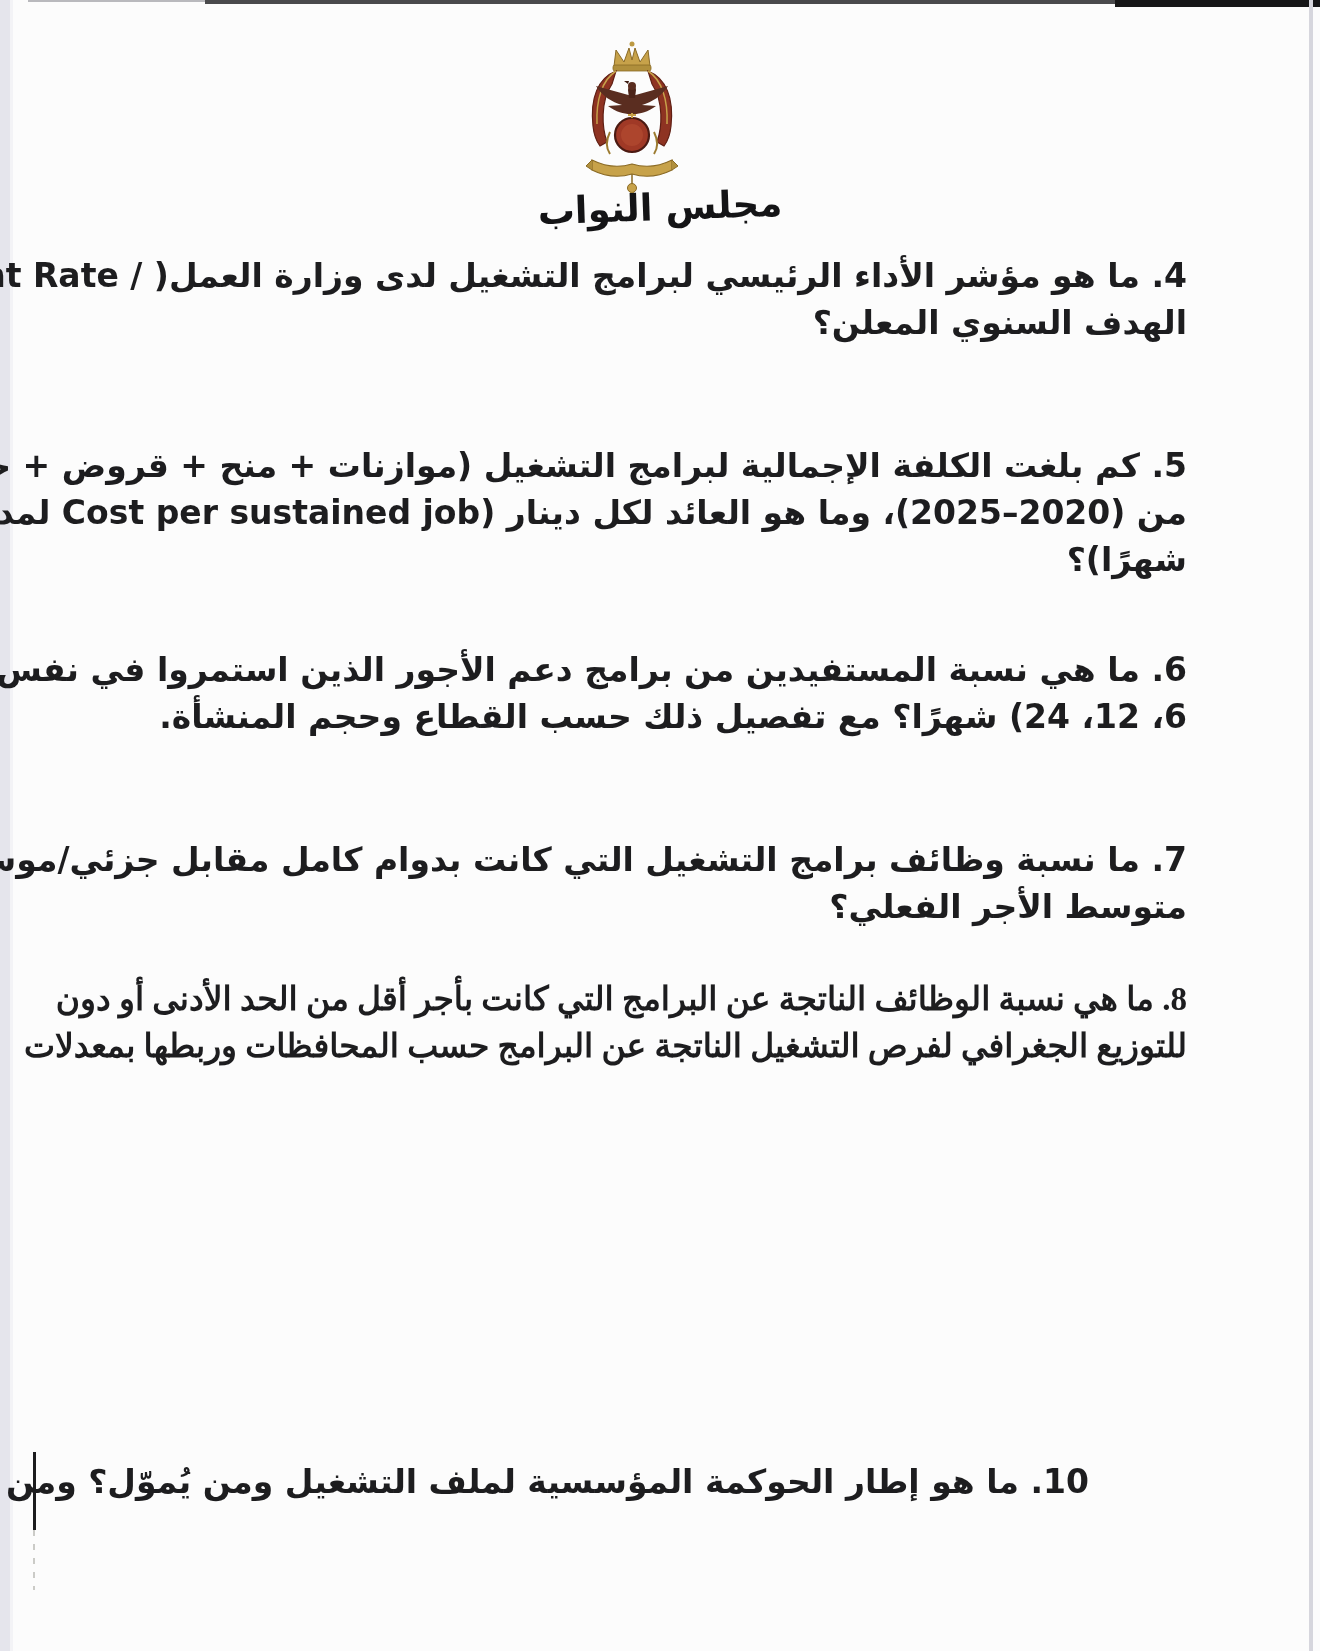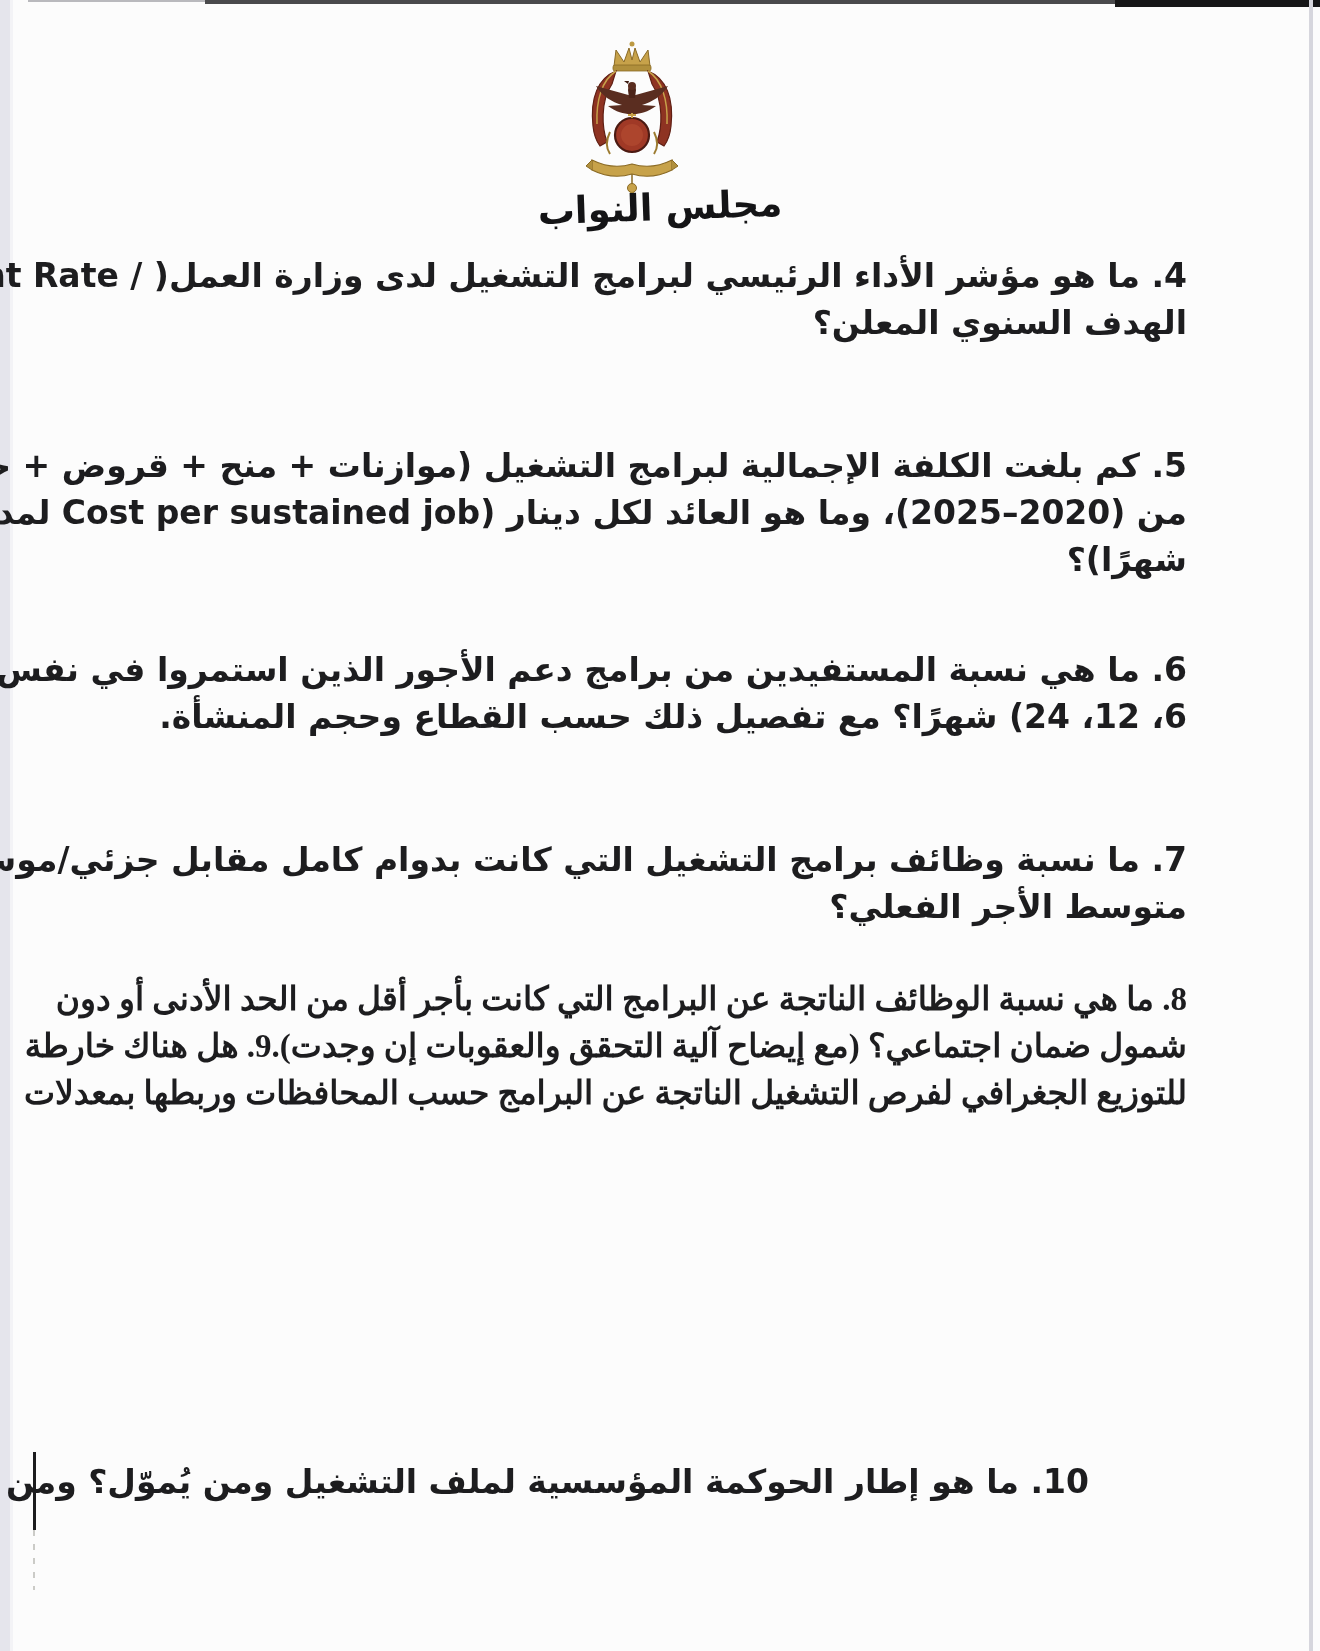--- a/index.html
+++ b/index.html
@@ -134,21 +134,20 @@
     <div class="line">6، 12، 24) شهرًا؟ مع تفصيل ذلك حسب القطاع وحجم المنشأة.</div>
   </div>
 
   <div class="qblock" id="q7">
     <div class="line">7. ما نسبة وظائف برامج التشغيل التي كانت بدوام كامل مقابل جزئي/موسمي/مؤقت، وما</div>
     <div class="line">متوسط الأجر الفعلي؟</div>
   </div>
 
   <div class="qblock" id="q8">
     <div class="line">8. ما هي نسبة الوظائف الناتجة عن البرامج التي كانت بأجر أقل من الحد الأدنى أو دون</div>
-    <div class="line">شمول ضمان اجتماعي؟ (مع إيضاح آلية التحقق والعقوبات إن وجدت).9.  هل هناك خارطة</div>
     <div class="line">للتوزيع الجغرافي لفرص التشغيل الناتجة عن البرامج حسب المحافظات وربطها بمعدلات</div>
   </div>
 
 
   <div class="qblock" id="q10">
     <div class="line">10. ما هو إطار الحوكمة المؤسسية لملف التشغيل ومن يُموّل؟ ومن يُقيّم؟</div>
   </div>
 
 </div>
 

